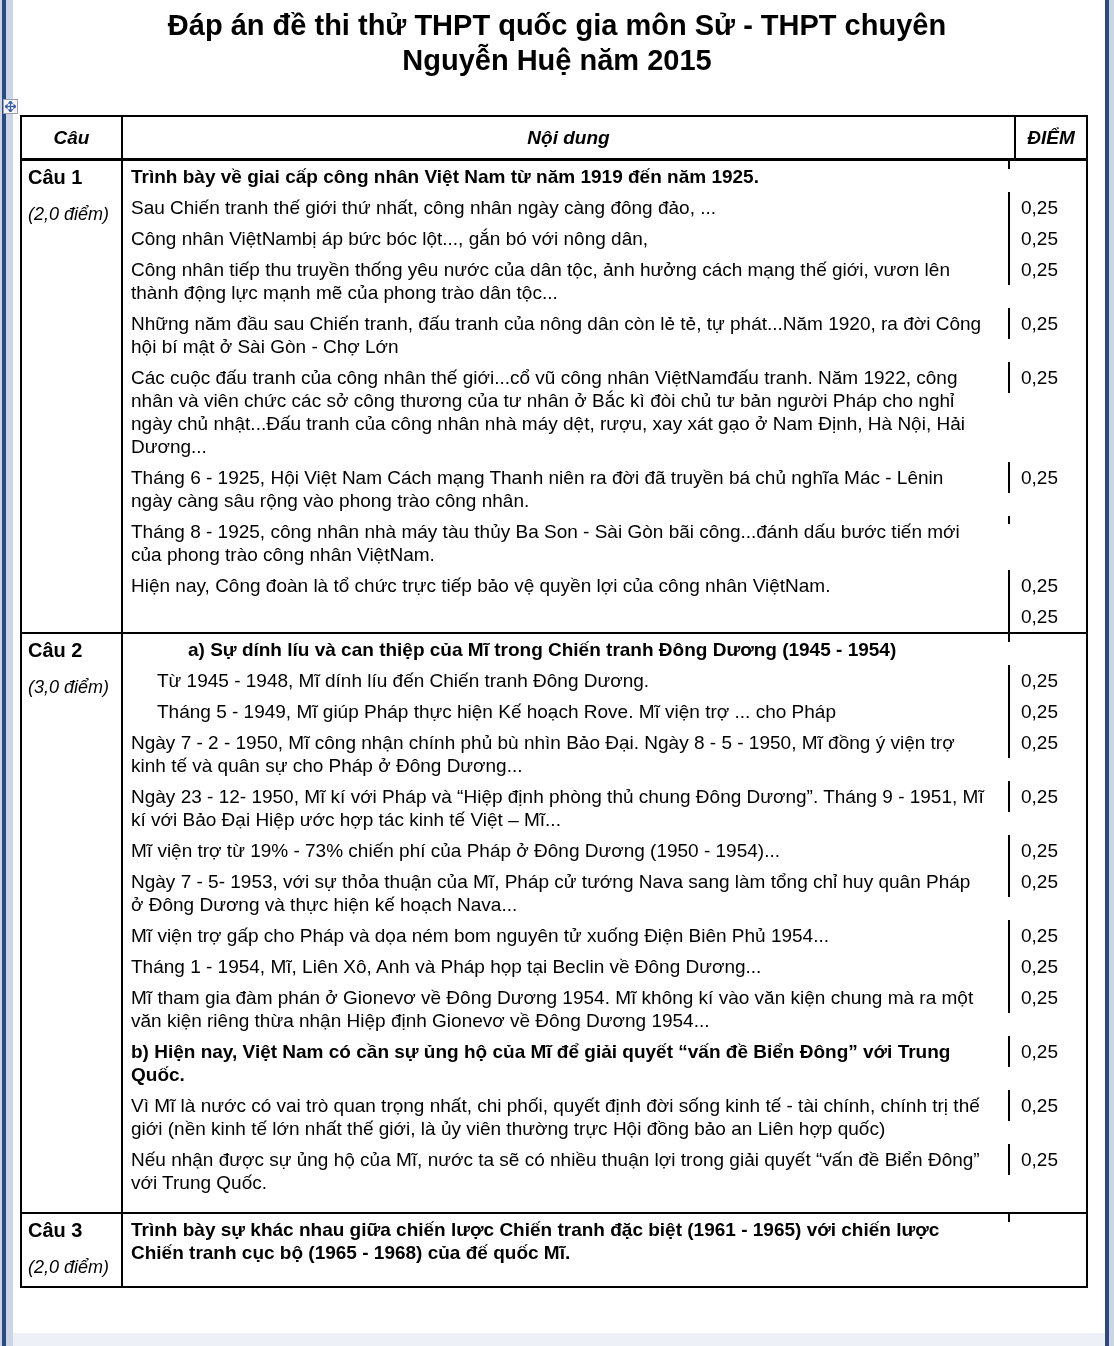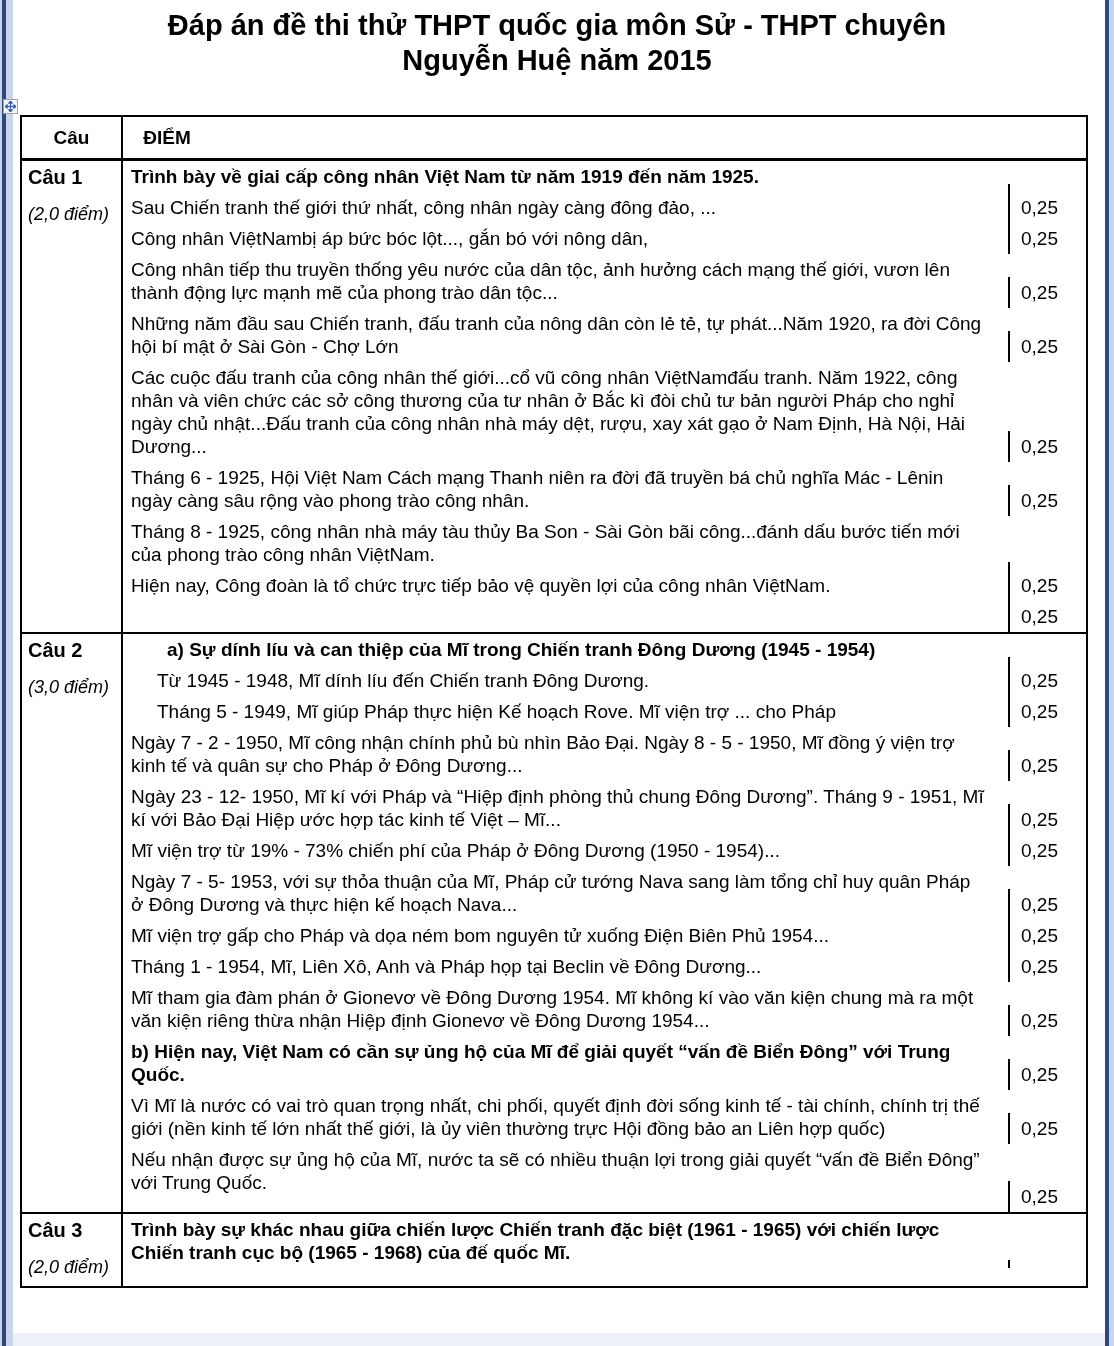--- a/index.html
+++ b/index.html
@@ -35,43 +35,43 @@
     position:absolute; left:3px; top:99px; width:15px; height:15px;
     background:#f6f6f6; border:1px solid #9aa0aa; z-index:6;
     display:flex; align-items:center; justify-content:center;
   }
   
   .tbl {
     position:absolute; left:20px; top:115px; width:1068px;
     border:2px solid #000; background:#fff; z-index:3;
     font-size:19px; line-height:23px;
   }
-  .hdr { display:flex; border-bottom:3px solid #000; font-weight:bold; }
+  .hdr { display:flex; border-bottom:3px solid #000; font-weight:bold;font-style:italic; }
   .hdr > div { padding:9px 4px 9px 4px; text-align:center; }
   .col-label { width:101px; border-right:2px solid #000; flex:none; }
   .col-content { flex:1; border-right:0; }
   .hdr .col-content { border-right:2px solid #000; }
-  .col-score { width:88px; flex:none; }
+  .col-score { width:70px; flex:none; }
   .section { display:flex; }
   .section:not(:last-child){ border-bottom:2px solid #000; }
   .sec-label { width:101px; flex:none; border-right:2px solid #000; padding:5px 4px 5px 6px; }
   .sec-label .lbl { font-weight:bold; font-size:20px; }
   .sec-label .pts { font-style:italic; font-size:18px; margin-top:14px; }
   .sec-body { flex:1; display:flex; flex-direction:column; }
-  .sec-body .row { display:flex; align-items:flex-end; flex:0 0 auto;gap:12px; }
+  .sec-body .row { display:flex; align-items:flex-start; flex:0 0 auto;gap:12px; }
   .row .txt { flex:1; padding:4px 10px 4px 8px; min-height:25px; }
   .row .score {
     width:78px; flex:none; border-left:2px solid #000;
     padding:4px 12px 4px 11px; display:flex; align-items:flex-start;
   }
   .row .score.center { align-items:center; }
   .row .score.bottom { align-items:flex-end; }
   .row .txt.bold { font-weight:bold; }
   .row .txt.ind-first { text-indent:40px; }
-  .row .txt.ind-a { padding-left:44px; }
+  .row .txt.ind-a { padding-left:65px; }
   .row .txt.ind-sub { padding-left:34px; }
   .row .txt.tall { padding-bottom:18px; }
   .sec-3 .sec-body { min-height:72px; }
   .sec-1 .sec-body .row:last-child .txt { min-height:29px; }
 </style>
 </head>
 <body>
 
 <div class="chrome-left">
     <div class="bar"></div>
@@ -95,20 +95,21 @@
       <path d="M5.5 11 L7 9 L4 9 Z"></path>
       <path d="M0 5.5 L2 4 L2 7 Z"></path>
       <path d="M11 5.5 L9 4 L9 7 Z"></path>
     </g>
   </svg>
 </div>
 
 <div class="tbl">
   <div class="hdr">
     <div class="col-label">Câu</div>
+    <div class="col-content">Nội dung</div>
     <div class="col-score">ĐIỂM</div>
   </div>
   <div id="sections">
       <div class="section sec-1">
         <div class="sec-label">
           <div class="lbl">Câu 1</div>
           <div class="pts">(2,0 điểm)</div>
         </div>
         <div class="sec-body">
           <div class="row">

